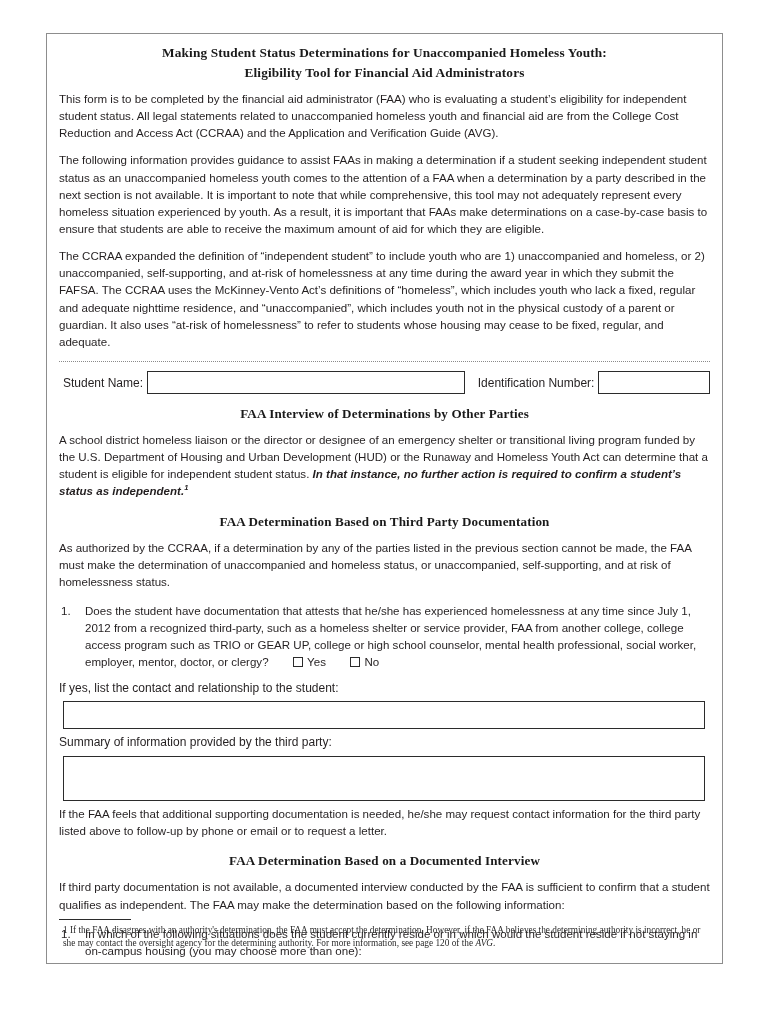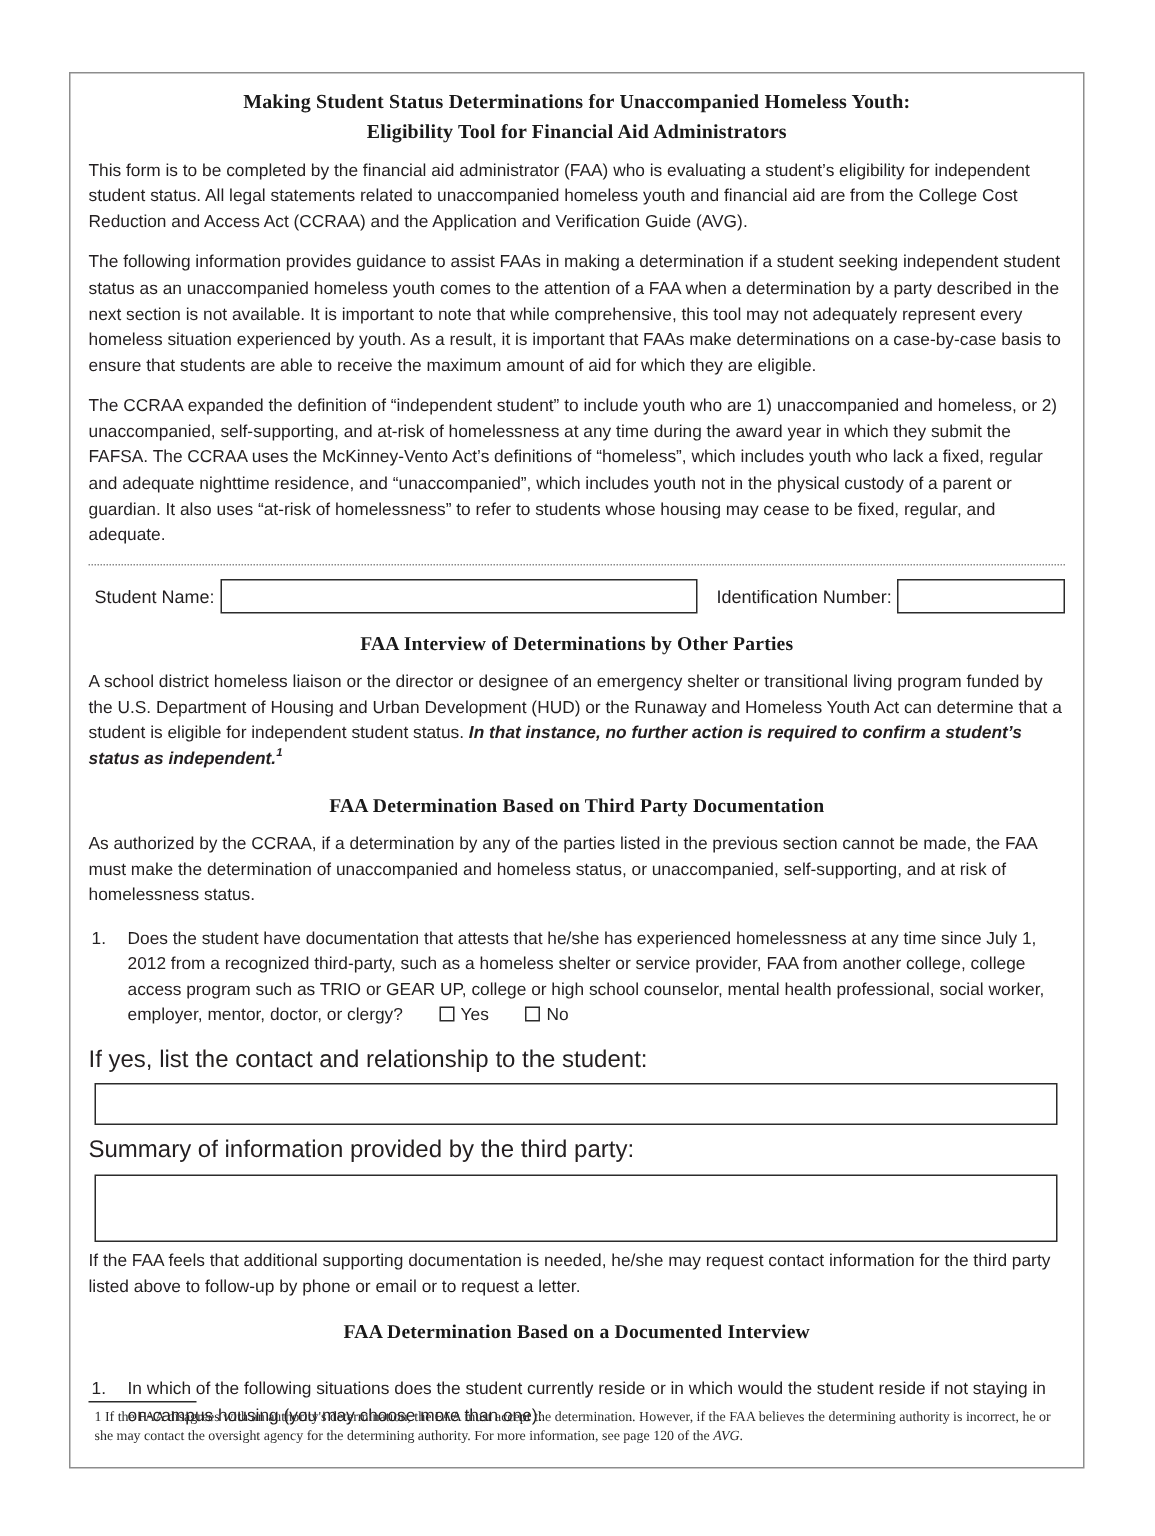--- a/index.html
+++ b/index.html
@@ -12,21 +12,21 @@
     width: 770px;
     height: 1024px;
     font-family: "Liberation Sans", sans-serif;
     color: #231f20;
     -webkit-font-smoothing: antialiased;
   }
 
   #page {
     position: absolute;
     left: 46px;
-    top: 48px;
+    top: 33px;
     width: 677px;
     height: 931px;
     border: 1px solid #8d8d8d;
     box-sizing: border-box;
     background: #ffffff;
     overflow: hidden;
   }
 
   .inner {
     position: relative;
@@ -161,21 +161,21 @@
     background: #ffffff;
     box-sizing: border-box;
     margin-left: 4px;
     margin-right: 5px;
     box-shadow: inset 0 0 0 1px #ffffff;
   }
   .answer-short { height: 28px; }
   .answer-tall  { height: 45px; }
 
   .label-line {
-    font-size: 16px;
+    font-size: 12px;
     line-height: 1.485;
     margin: 0;
   }
 
   
   .footnote-wrap {
     position: absolute;
     left: 12px;
     right: 12px;
     bottom: 9px;
@@ -273,20 +273,21 @@
     <div class="sp-5"></div>
 
     <p class="body">If the FAA feels that additional supporting documentation is needed, he/she may request contact information for the third party listed above to follow-up by phone or email or to request a letter.</p>
 
     <div class="sp-13"></div>
 
     <h2 class="section-title">FAA Determination Based on a Documented Interview</h2>
 
     <div class="sp-10"></div>
 
+    <p class="body">If third party documentation is not available, a documented interview conducted by the FAA is sufficient to confirm that a student qualifies as independent.  The FAA may make the determination based on the following information:</p>
 
     <div class="sp-12"></div>
 
     <ol class="qlist">
       <li>
         <span class="num">1.</span><span>In which of the following situations does the student currently reside or in which would the student reside if not staying in on-campus housing (you may choose more than one):</span>
       </li>
     </ol>
 
     <div class="footnote-wrap">

